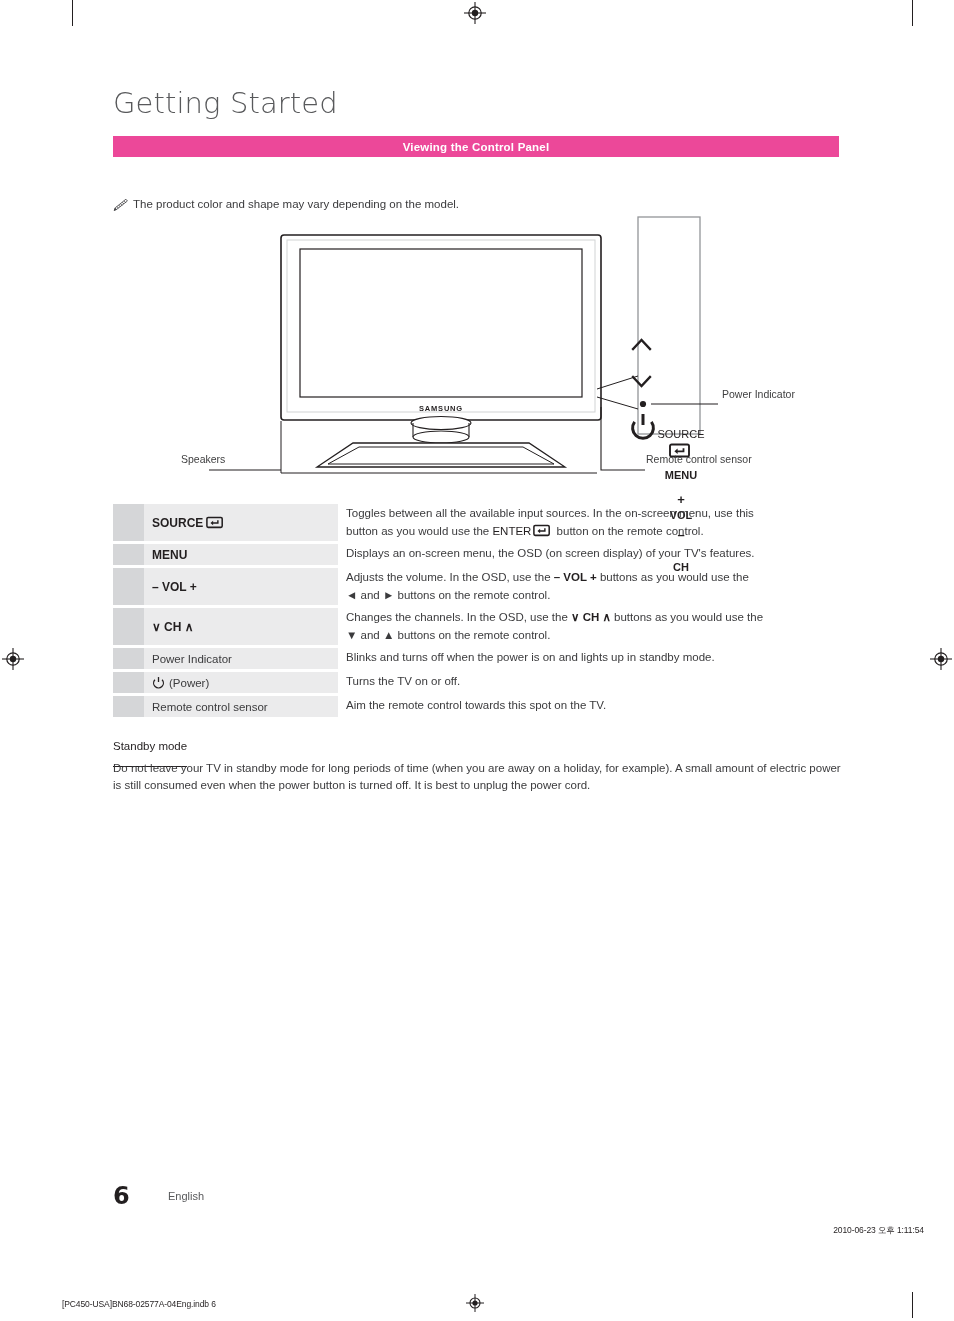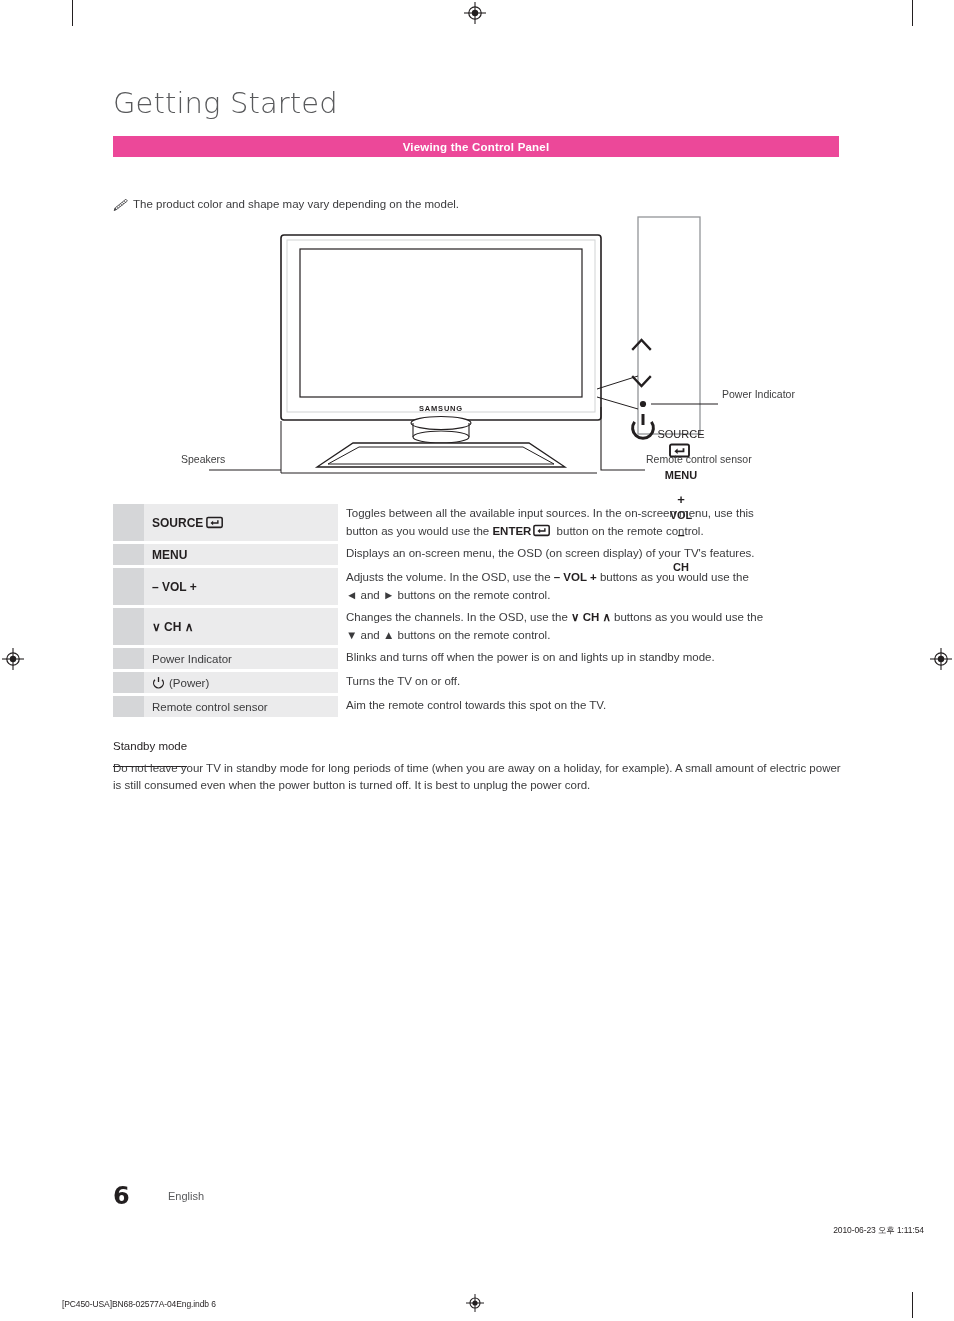--- a/index.html
+++ b/index.html
@@ -234,21 +234,21 @@
         <span class="ico" style="margin-left:3px;">
           <svg viewBox="0 0 20 14" width="18" height="13">
             <rect x="1" y="1.4" width="17" height="11" rx="1.4" fill="none" stroke="#231f20" stroke-width="1.7"></rect>
             <path d="M13.2 4.6 L13.2 7.6 L6.9 7.6" fill="none" stroke="#231f20" stroke-width="1.6"></path>
             <path d="M7.9 5.1 L4.9 7.6 L7.9 10.1 Z" fill="#231f20"></path>
           </svg>
         </span>
       </div>
       <div class="spec-desc">
         <span>Toggles between all the available input sources. In the on-screen menu, use this</span><br>
-        <span>button as you would use the </span><span style="font-weight:bold;color:#231f20;">ENTER</span><span class="ico" style="margin:0 2px;">
+        <span>button as you would use the </span><span style="font-weight:normal;color:#231f20;">ENTER</span><span class="ico" style="margin:0 2px;">
           <svg viewBox="0 0 20 14" width="18" height="13">
             <rect x="1" y="1.4" width="17" height="11" rx="1.4" fill="none" stroke="#231f20" stroke-width="1.7"></rect>
             <path d="M13.2 4.6 L13.2 7.6 L6.9 7.6" fill="none" stroke="#231f20" stroke-width="1.6"></path>
             <path d="M7.9 5.1 L4.9 7.6 L7.9 10.1 Z" fill="#231f20"></path>
           </svg>
         </span><span> button on the remote control.</span>
       </div>
     </div>
 
     <div class="spec-row short">

